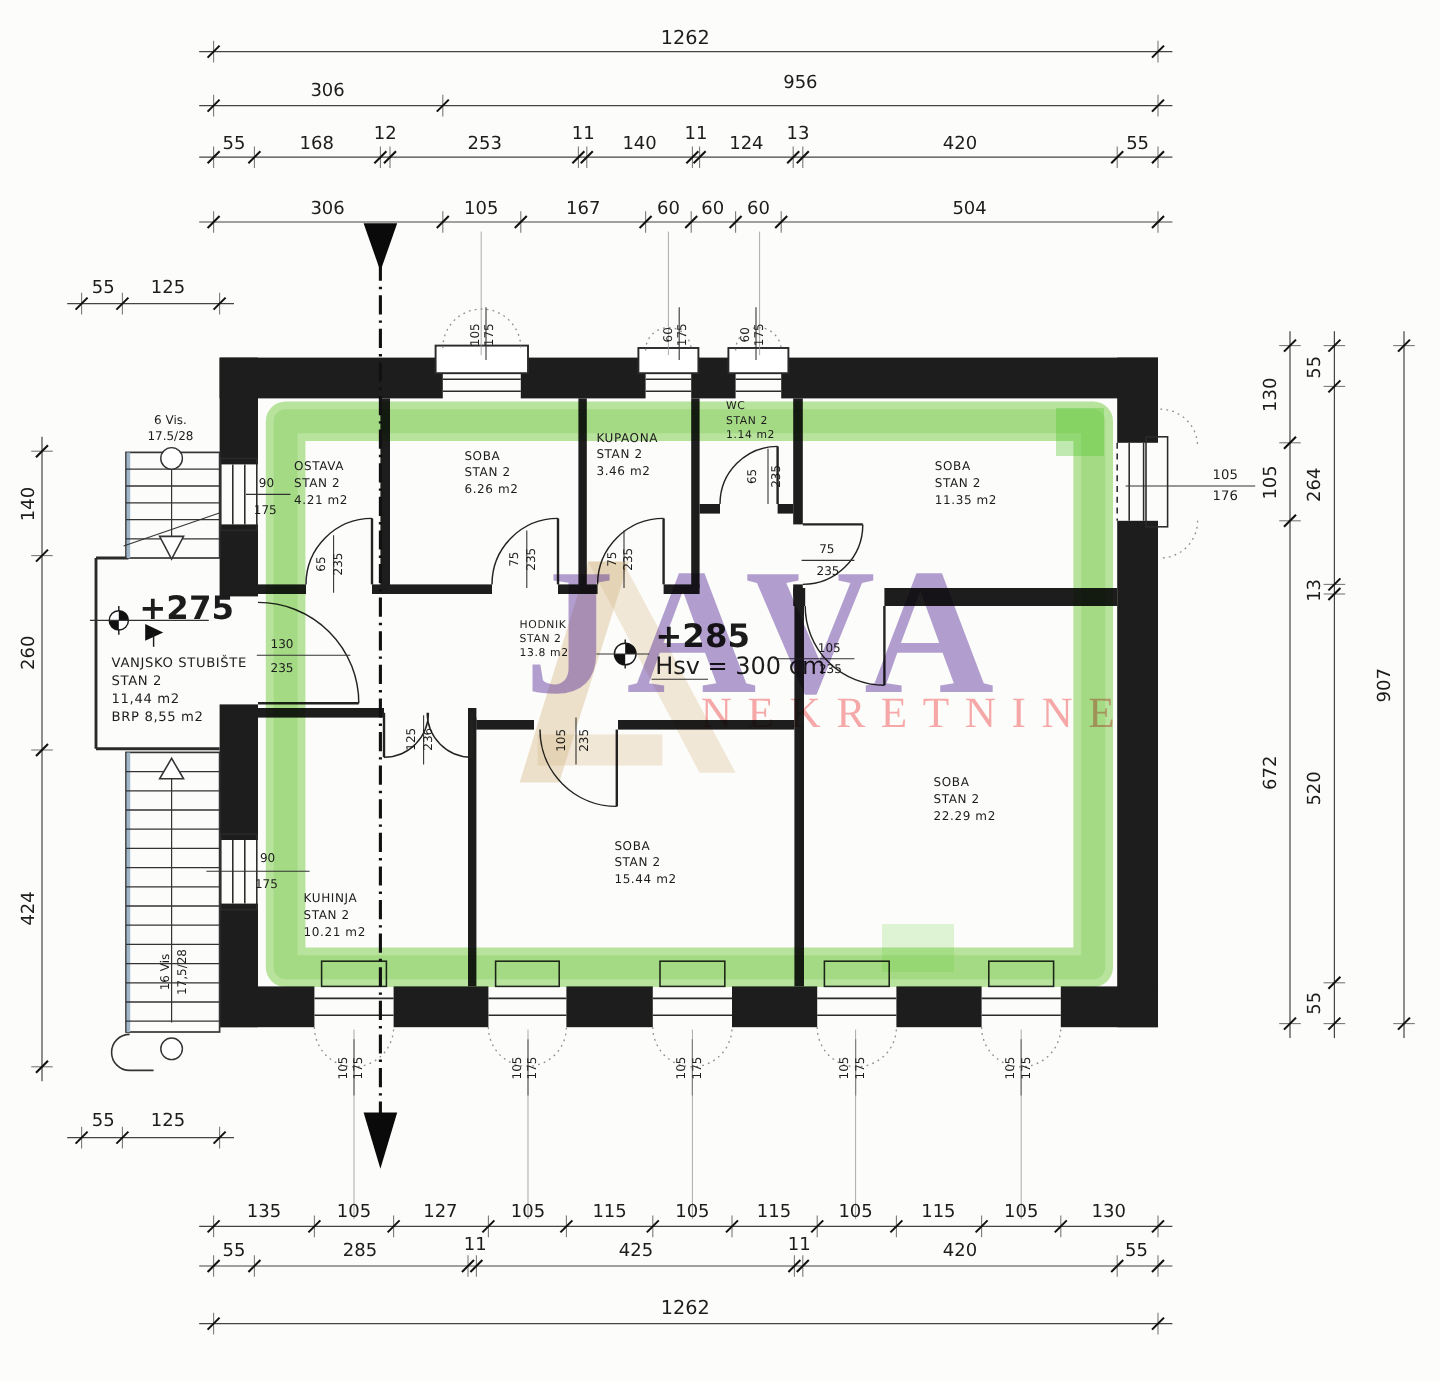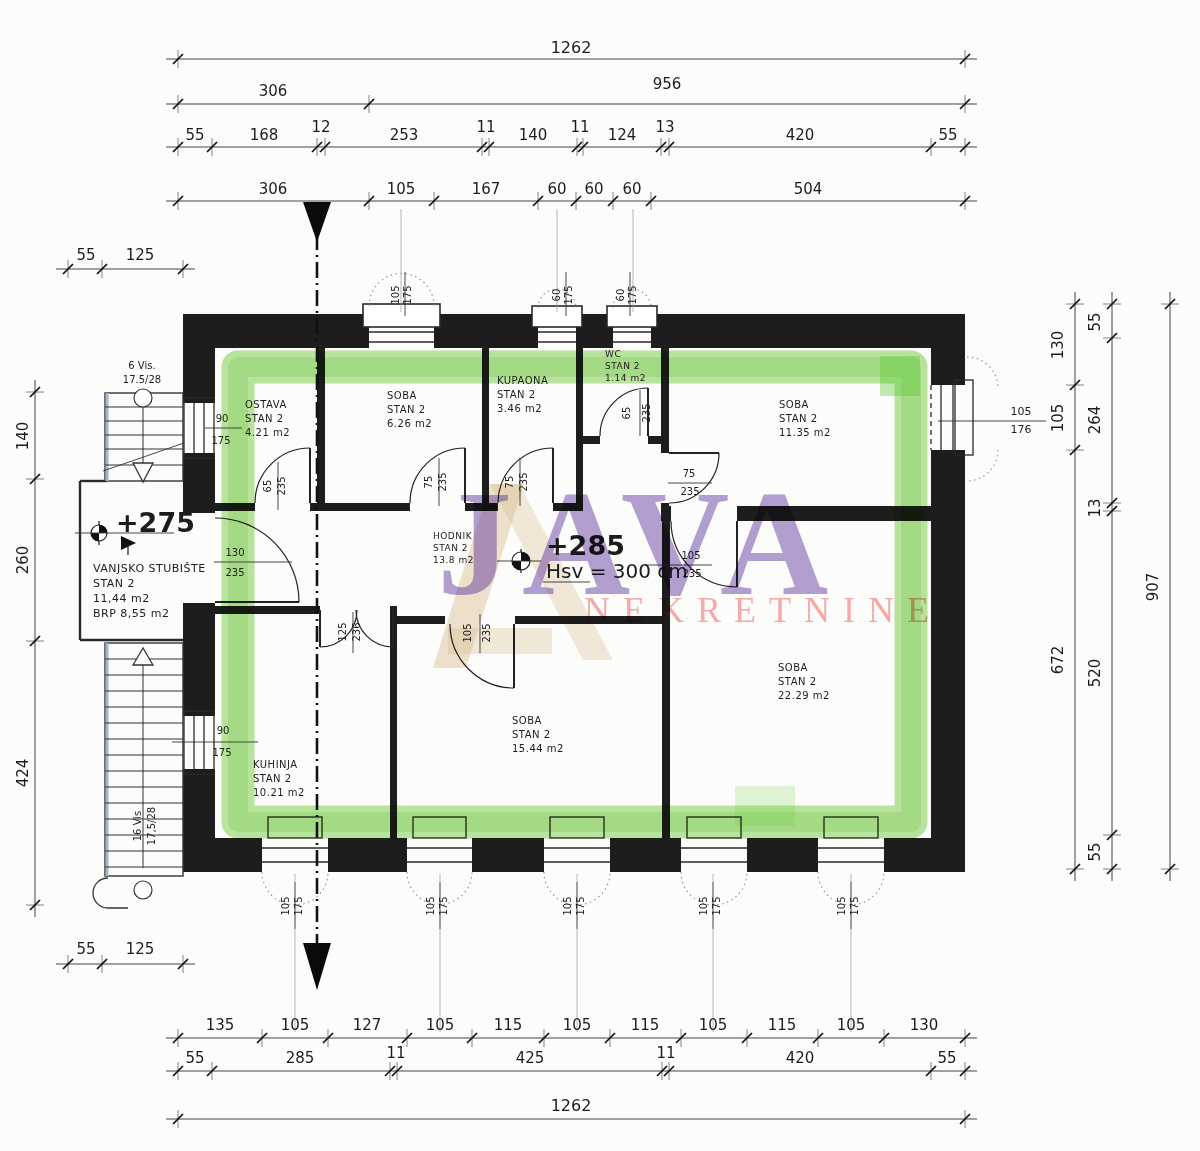--- a/index.html
+++ b/index.html
@@ -1,17 +1,17 @@
 <!DOCTYPE html>
 <html><head>
 <meta charset="utf-8">
 <style>
   html,body{margin:0;padding:0;}
   body{width:1200px;height:1151px;background:#fcfcfa;font-family:"DejaVu Sans",sans-serif;position:relative;overflow:hidden;}
-  #stage{position:absolute;left:0;top:16px;width:1200px;height:1017px;}
+  #stage{position:absolute;left:0;top:0;width:1200px;height:1017px;}
   svg{position:absolute;left:0;top:0;}
   svg text{fill:#1c1c1c;}
   .wm{position:absolute;left:0;top:0;width:1200px;height:1151px;pointer-events:none;mix-blend-mode:multiply;}
   .wm-brand{position:absolute;left:437px;top:452px;font-family:"Liberation Serif",serif;font-weight:bold;font-size:150px;line-height:1;letter-spacing:10px;color:#4c1d95;opacity:.42;}
   .wm-sub{position:absolute;left:584px;top:576px;font-family:"Liberation Serif",serif;font-size:36px;line-height:1;letter-spacing:13px;color:#ef4444;opacity:.45;}
 </style>
 </head>
 <body>
 
 <div id="stage">

